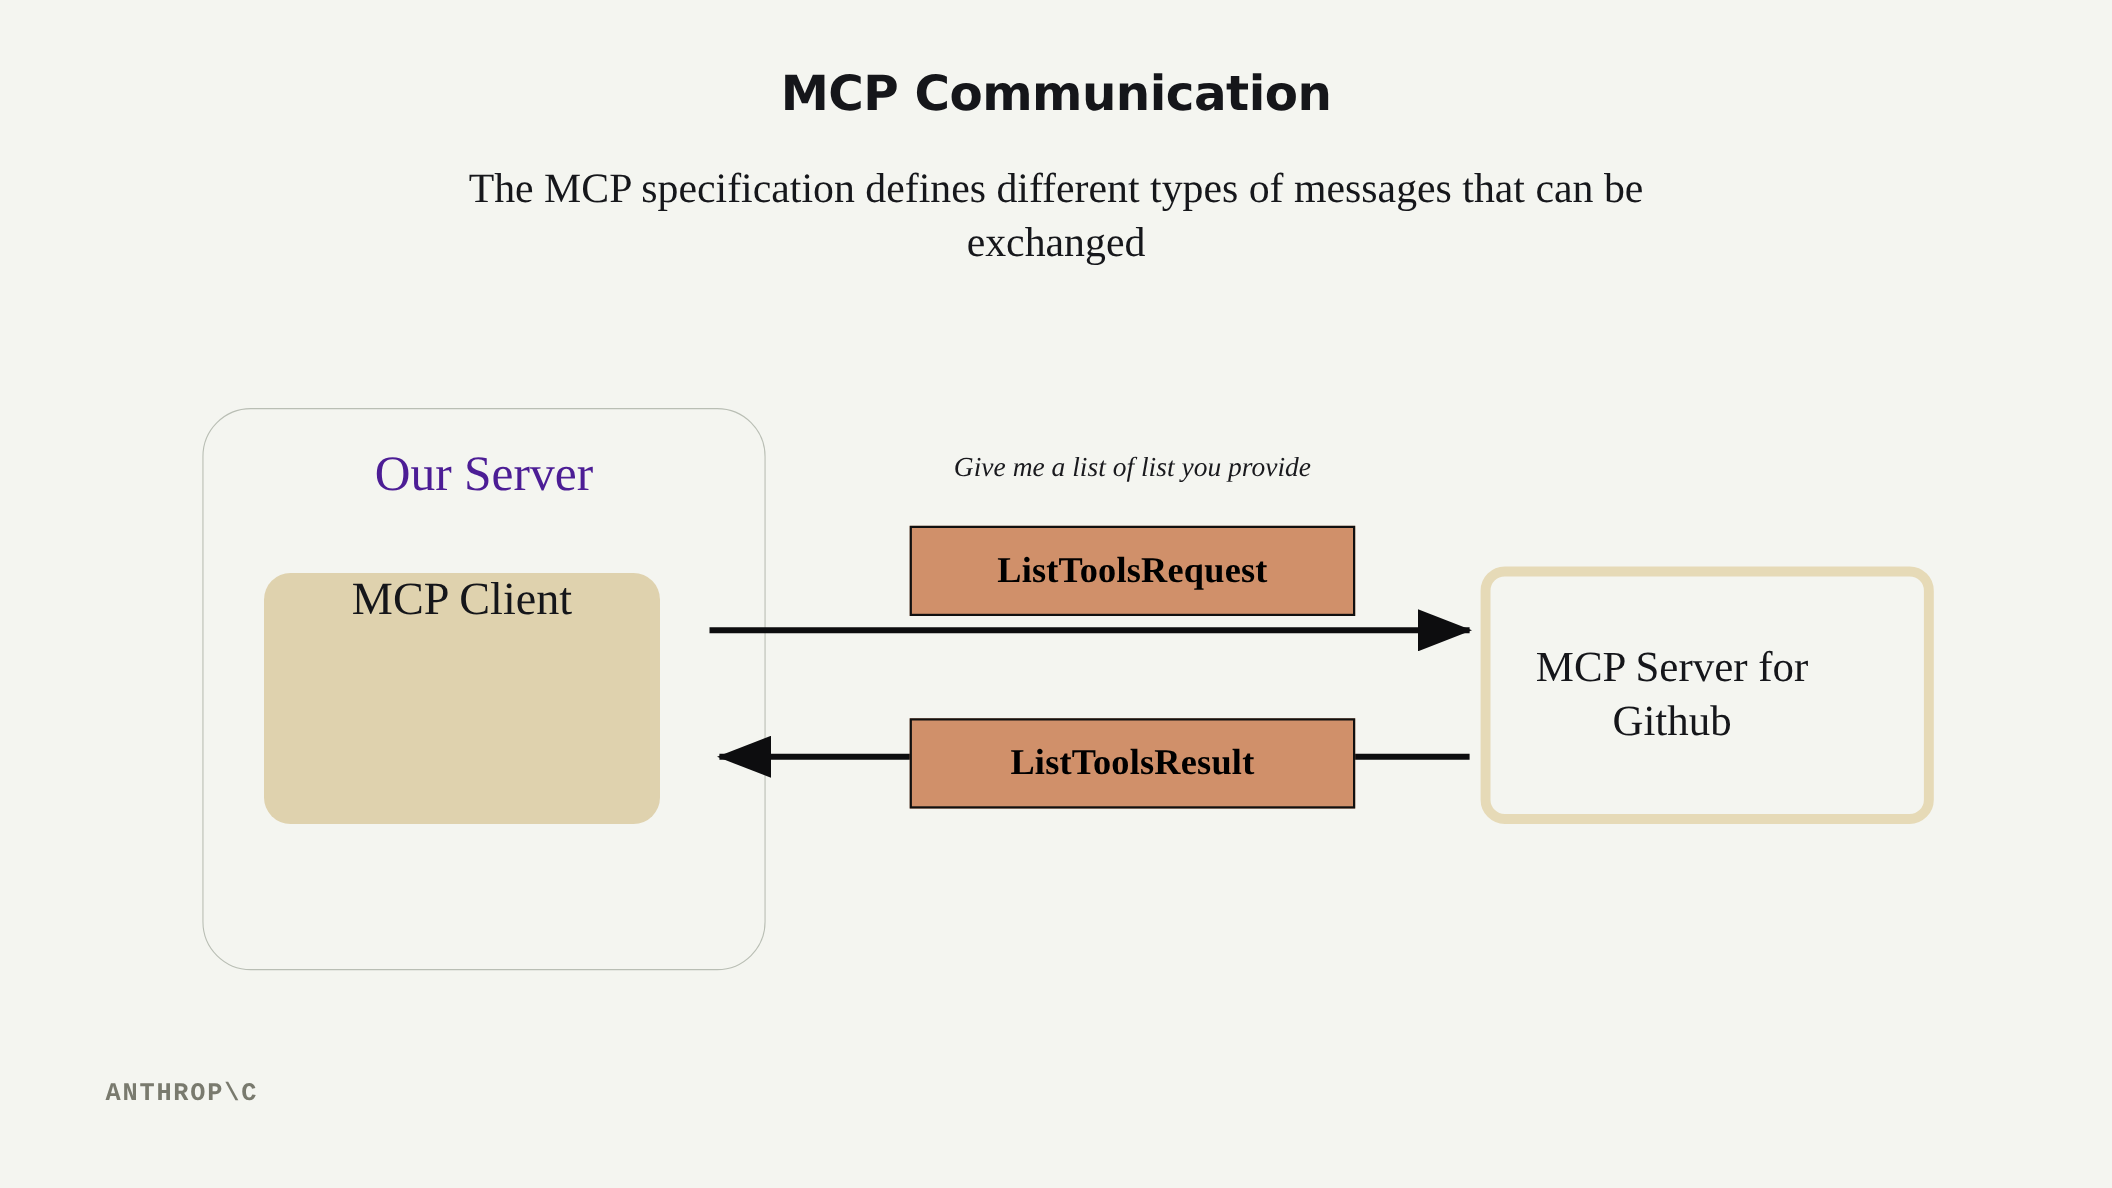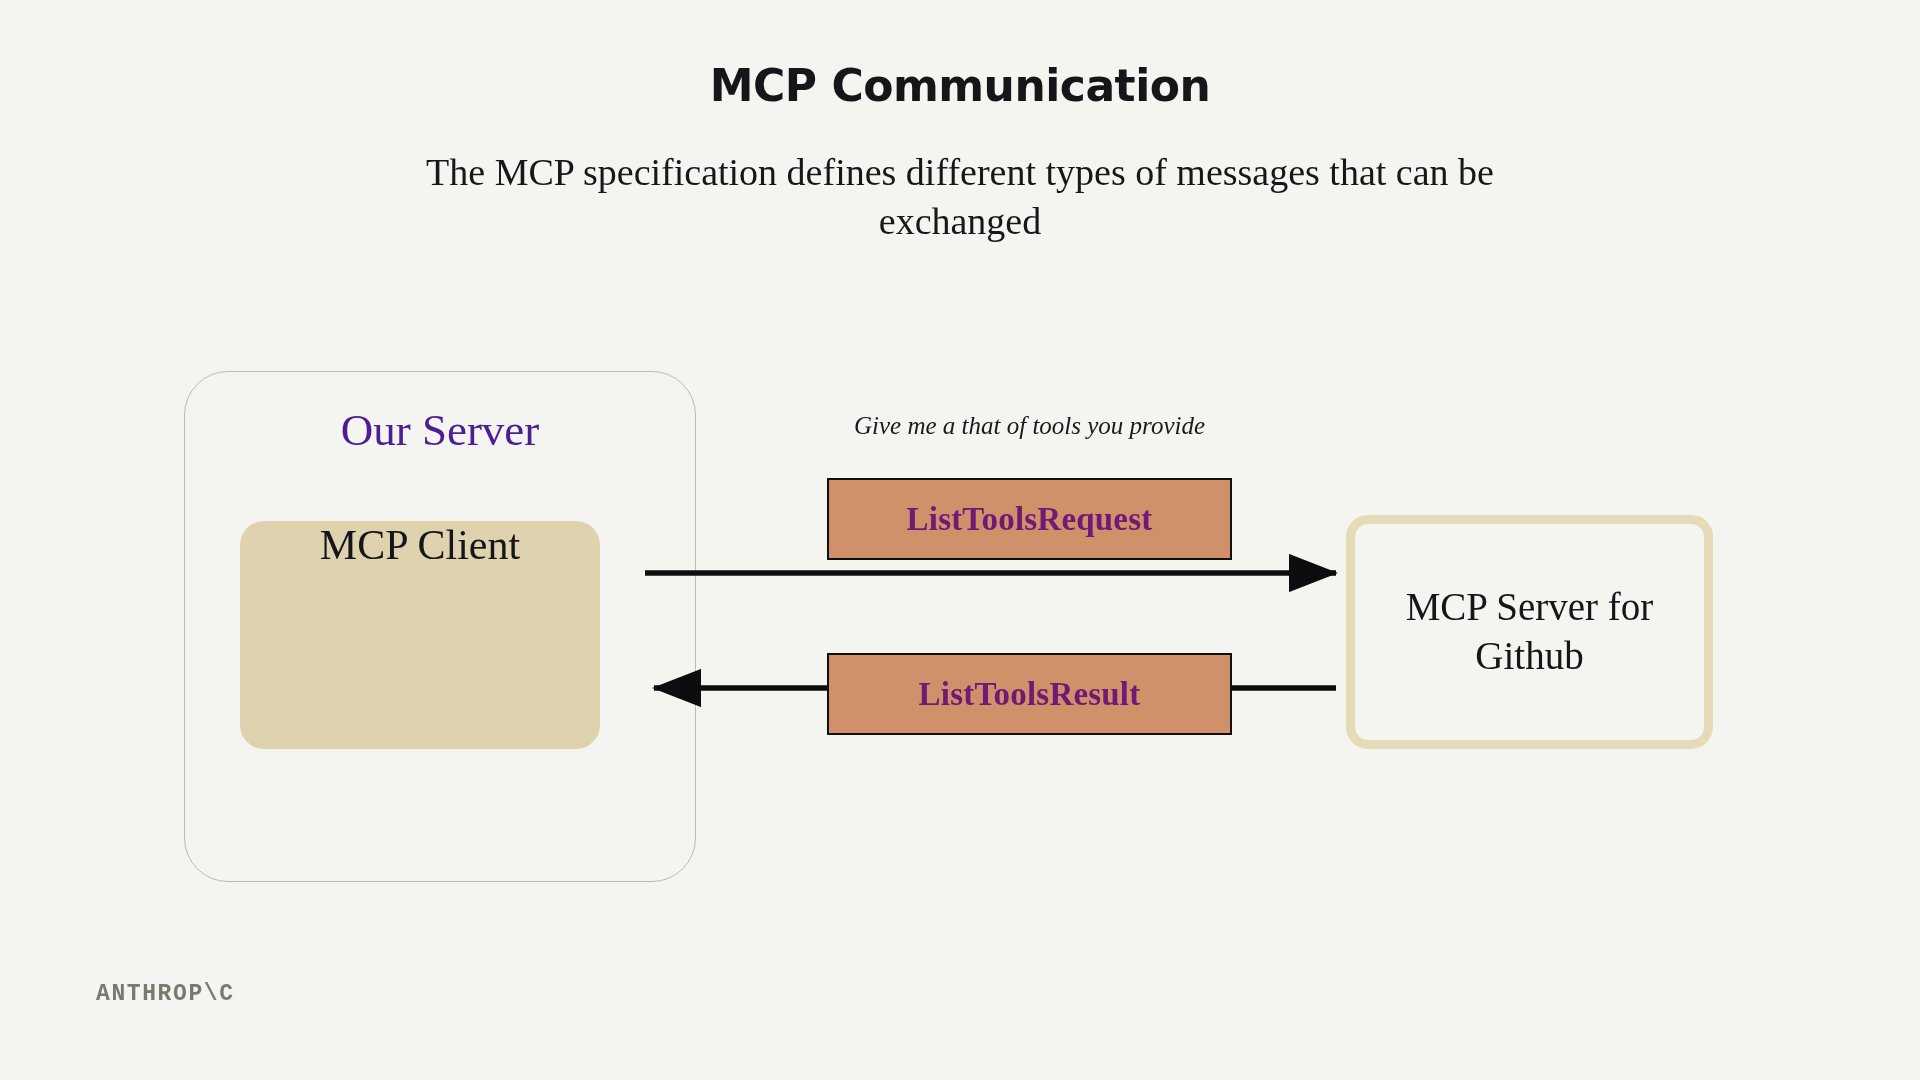--- a/index.html
+++ b/index.html
@@ -88,28 +88,27 @@
     color: #15161a;
     text-align: center;
     line-height: 1.18;
   }
 
   
   .remote-box {
     position: absolute;
     left: 1346px;
     top: 515px;
-    width: 367px;
+    width: 412px;
     height: 234px;
     background: #f4f5f0;
     border: 9px solid #e6dab7;
     border-radius: 22px;
     display: flex;
     align-items: center;
-    justify-content: center;
     box-sizing: border-box;
   }
   .remote-box-label {
     font-size: 39px;
     color: #15161a;
     text-align: center;
     line-height: 1.25;
     max-width: 330px;
   }
 
@@ -129,21 +128,21 @@
     background: #d0906a;
     border: 2.5px solid #101010;
     box-sizing: border-box;
     display: flex;
     align-items: center;
     justify-content: center;
   }
   .msg-box-label {
     font-size: 33px;
     font-weight: 700;
-    color: #701a75;
+    color: #000000;
     letter-spacing: 0.2px;
     white-space: nowrap;
   }
   #msg-request {
     left: 827px;
     top: 478px;
     width: 405px;
     height: 82px;
   }
   #msg-result {
@@ -213,21 +212,21 @@
       <marker id="head-left" markerWidth="9" markerHeight="7" refX="8.6" refY="3.5" orient="auto" markerUnits="strokeWidth">
         <path d="M0,0 L9,3.5 L0,7 z" fill="#0d0d0f"></path>
       </marker>
     </defs>
 
     <line x1="645" y1="573" x2="1336" y2="573" stroke="#0d0d0f" stroke-width="5.5" marker-end="url(#head-right)"></line>
 
     <line x1="1336" y1="688" x2="654" y2="688" stroke="#0d0d0f" stroke-width="5.5" marker-end="url(#head-left)"></line>
   </svg>
 
-  <div class="annotation" id="anno-request">Give me a that of tools you provide</div>
+  <div class="annotation" id="anno-request">Give me a list of list you provide</div>
 
   <div class="msg-box" id="msg-request">
     <span class="msg-box-label">ListToolsRequest</span>
   </div>
 
   <div class="msg-box" id="msg-result">
     <span class="msg-box-label">ListToolsResult</span>
   </div>
 
 

